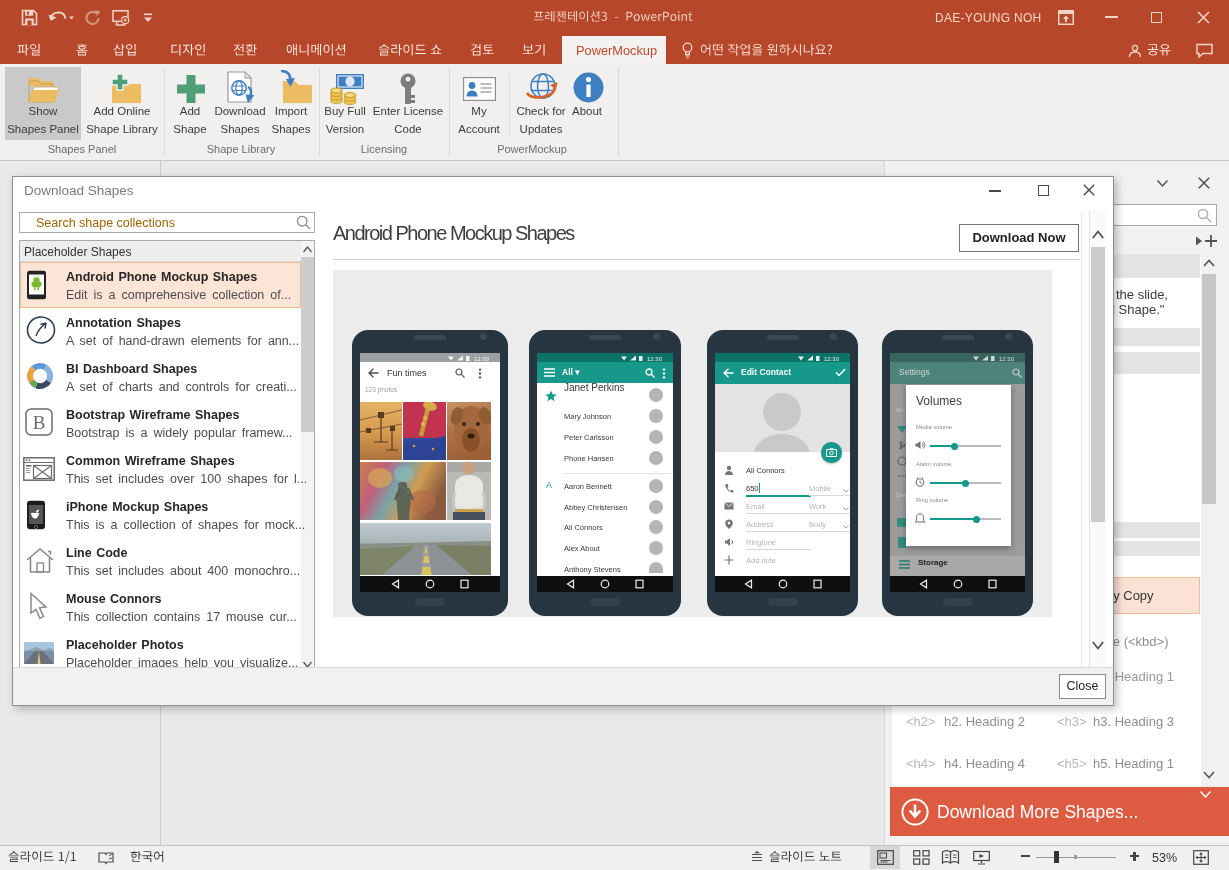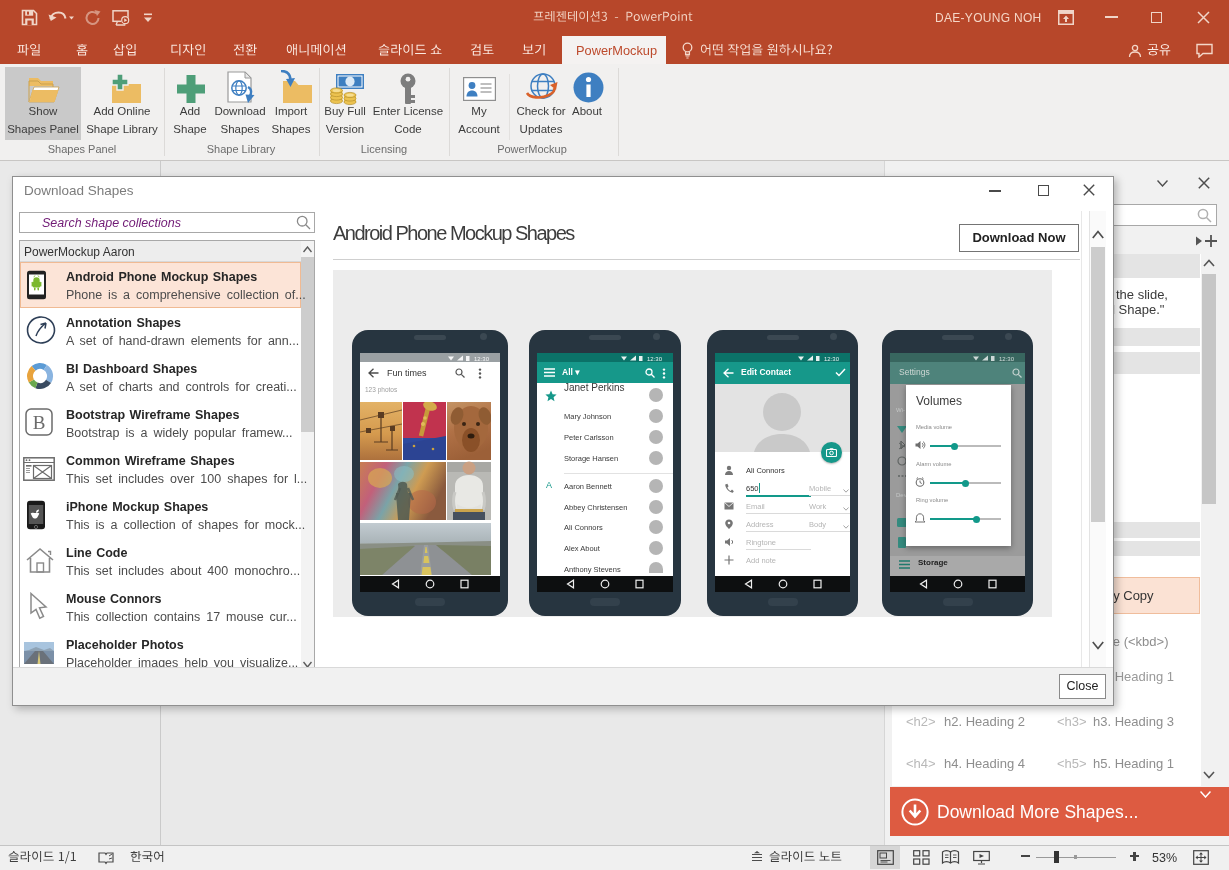--- a/index.html
+++ b/index.html
@@ -315,39 +315,39 @@
 <path d="M8 2.2 l2 2.2 h-4 Z M8 12.8 l2-2.2 h-4 Z M2.5 7.5 l2.2-2 v4 Z M13.5 7.5 l-2.2-2 v4 Z" fill="#444"></path>
   </svg>
 <div class="a" style="left:12px;top:176px;width:1102px;height:530px;background:#fff;border:1px solid #8f8f8f;box-shadow:3px 3px 8px rgba(0,0,0,0.25)"></div>
 <div class="a" style="left:24px;top:183px;font-size:13.5px;color:#7c7c7c">Download Shapes</div>
 <div class="a" style="left:989px;top:190px;width:12px;height:1.6px;background:#4a4a4a"></div>
 <div class="a" style="left:1038px;top:185px;width:11px;height:11px;border:1.4px solid #4a4a4a"></div>
 <svg class="a" style="left:1083px;top:184px" width="12" height="12" viewBox="0 0 12 12">
     <path d="M0.8 0.8 L11.2 11.2 M11.2 0.8 L0.8 11.2" stroke="#4a4a4a" stroke-width="1.4"></path>
   </svg>
 <div class="a" style="left:19px;top:212px;width:296px;height:21px;background:#fff;border:1px solid #a8a8a8"></div>
-<div class="a" style="left:42px;top:216px;font-size:12.5px;color:#701a75;font-style:italic">Search shape collections</div>
+<div class="a" style="left:36px;top:216px;font-size:12.5px;color:#a16207;">Search shape collections</div>
 <svg class="a" style="left:296px;top:215px" width="15" height="15" viewBox="0 0 15 15">
     <circle cx="6.2" cy="6.2" r="4.8" fill="none" stroke="#8a8a8a" stroke-width="1.3"></circle>
     <path d="M9.8 9.8 L14 14" stroke="#8a8a8a" stroke-width="1.3"></path>
   </svg>
 <div class="a" style="left:19px;top:240px;width:296px;height:434px;background:#fff;border:1px solid #a8a8a8"></div>
 <div class="a" style="left:20px;top:241px;width:281px;height:21px;background:#ededed;border-bottom:1px solid #d8d8d8"></div>
-<div class="a" style="left:24px;top:245px;font-size:12px;color:#333">PowerMockup Aaron</div>
+<div class="a" style="left:24px;top:245px;font-size:12px;color:#333">Placeholder Shapes</div>
 <div class="a" style="left:301px;top:241px;width:13px;height:432px;background:#f3f3f3"></div>
 <svg class="a" style="left:303px;top:246px" width="9" height="7" viewBox="0 0 9 7">
     <path d="M0.5 6 L4.5 1 L8.5 6" fill="none" stroke="#5a5a5a" stroke-width="1.4"></path>
   </svg>
 <div class="a" style="left:301px;top:257px;width:13px;height:175px;background:#cdcdcd"></div>
 <svg class="a" style="left:303px;top:661px" width="9" height="7" viewBox="0 0 9 7">
     <path d="M0.5 1 L4.5 6 L8.5 1" fill="none" stroke="#5a5a5a" stroke-width="1.4"></path>
   </svg>
 <div class="a" style="left:20px;top:262px;width:281px;height:46px;background:#fce4d7;border:1px solid #f0ba93"></div>
 <div class="a it tit" style="left:66px;top:270px">Android Phone Mockup Shapes</div>
-<div class="a it sub" style="left:66px;top:288px">Phone is a comprehensive collection of...</div>
+<div class="a it sub" style="left:66px;top:288px">Edit is a comprehensive collection of...</div>
 <div class="a it tit" style="left:66px;top:316px">Annotation Shapes</div>
 <div class="a it sub" style="left:66px;top:334px">A set of hand-drawn elements for ann...</div>
 <div class="a it tit" style="left:66px;top:362px">BI Dashboard Shapes</div>
 <div class="a it sub" style="left:66px;top:380px">A set of charts and controls for creati...</div>
 <div class="a it tit" style="left:66px;top:408px">Bootstrap Wireframe Shapes</div>
 <div class="a it sub" style="left:66px;top:426px">Bootstrap is a widely popular framew...</div>
 <div class="a it tit" style="left:66px;top:454px">Common Wireframe Shapes</div>
 <div class="a it sub" style="left:66px;top:472px">This set includes over 100 shapes for l...</div>
 <div class="a it tit" style="left:66px;top:500px">iPhone Mockup Shapes</div>
 <div class="a it sub" style="left:66px;top:518px">This is a collection of shapes for mock...</div>
@@ -595,21 +595,21 @@
       <circle cx="2" cy="5.5" r="1.2"></circle>
       <circle cx="2" cy="9.4" r="1.2"></circle>
     </g>
   </svg>
 <div class="a" style="left:564px;top:382px;font-size:10px;color:#3a3a3a">Janet Perkins</div>
 <div class="a" style="left:649px;top:388px;width:14px;height:14px;background:#b5b5b5;border-radius:50%"></div>
 <div class="a" style="left:564px;top:412px;font-size:7.5px;color:#3a3a3a">Mary Johnson</div>
 <div class="a" style="left:649px;top:409px;width:14px;height:14px;background:#b5b5b5;border-radius:50%"></div>
 <div class="a" style="left:564px;top:433px;font-size:7.5px;color:#3a3a3a">Peter Carlsson</div>
 <div class="a" style="left:649px;top:430px;width:14px;height:14px;background:#b5b5b5;border-radius:50%"></div>
-<div class="a" style="left:564px;top:454px;font-size:7.5px;color:#3a3a3a">Storage Hansen</div>
+<div class="a" style="left:564px;top:454px;font-size:7.5px;color:#3a3a3a">Phone Hansen</div>
 <div class="a" style="left:649px;top:451px;width:14px;height:14px;background:#b5b5b5;border-radius:50%"></div>
 <div class="a" style="left:564px;top:482px;font-size:7.5px;color:#3a3a3a">Aaron Bennett</div>
 <div class="a" style="left:649px;top:479px;width:14px;height:14px;background:#b5b5b5;border-radius:50%"></div>
 <div class="a" style="left:564px;top:503px;font-size:7.5px;color:#3a3a3a">Abbey Christensen</div>
 <div class="a" style="left:649px;top:500px;width:14px;height:14px;background:#b5b5b5;border-radius:50%"></div>
 <div class="a" style="left:564px;top:523px;font-size:7.5px;color:#3a3a3a">Ali Connors</div>
 <div class="a" style="left:649px;top:520px;width:14px;height:14px;background:#b5b5b5;border-radius:50%"></div>
 <div class="a" style="left:564px;top:544px;font-size:7.5px;color:#3a3a3a">Alex About</div>
 <div class="a" style="left:649px;top:541px;width:14px;height:14px;background:#b5b5b5;border-radius:50%"></div>
 <div class="a" style="left:564px;top:565px;font-size:7.5px;color:#3a3a3a">Anthony Stevens</div>

